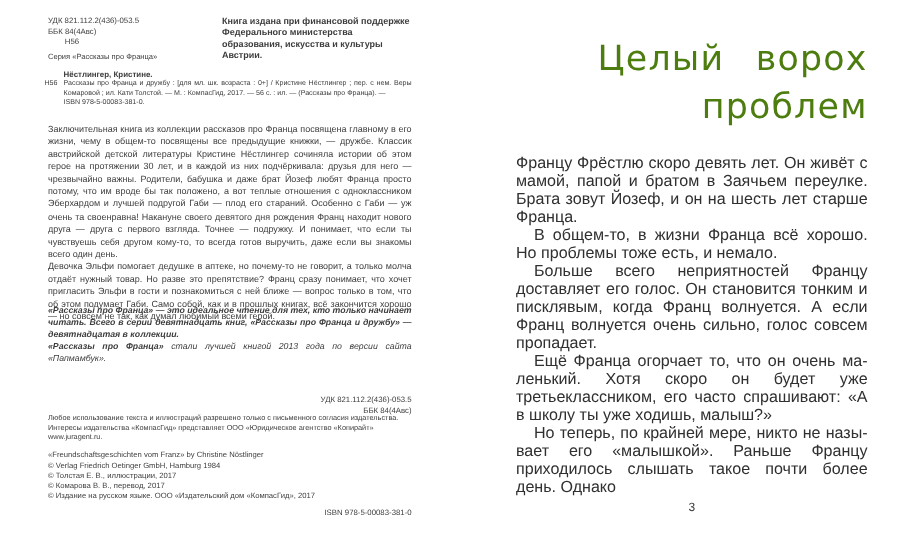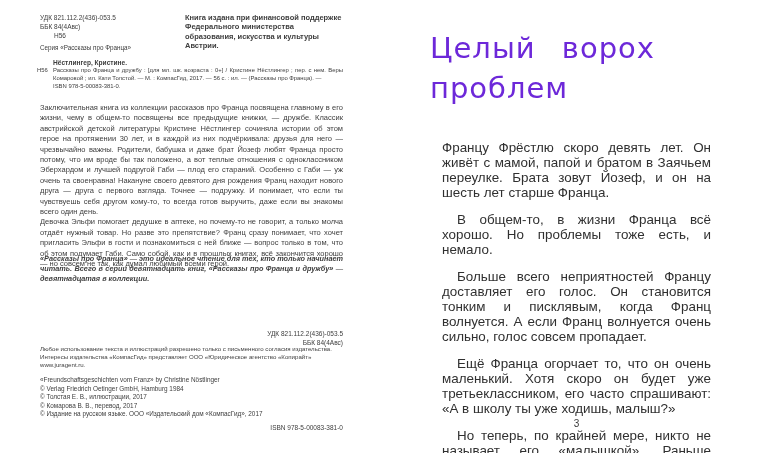--- a/index.html
+++ b/index.html
@@ -23,27 +23,27 @@
   .lower{left:3px;top:241px;width:303px;font-size:7.3px;line-height:10px;text-align:justify;}
   .lower p{margin:0;font-style:italic;}
   .promo{font-weight:bold;}
   .codes-right{right:0;top:317px;width:160px;text-align:right;font-size:6.5px;line-height:8.5px;}
   .legal{left:3px;top:332px;width:304px;font-size:6.1px;line-height:8px;}
   .copyright{left:3px;top:363px;font-size:6.4px;line-height:8.6px;}
   .isbn-bottom{right:0;top:411px;width:160px;text-align:right;font-size:6.5px;}
 
   
   .right-page{position:absolute;left:430px;top:0;width:293px;height:453px;color:#303030;}
-  .chapter-title{left:0;top:28px;width:100%;text-align:left;
+  .chapter-title{left:0;top:28px;width:100%;text-align:right;
       font-family:"DejaVu Sans",sans-serif;font-size:29px;line-height:40px;
-      font-weight:400;color:#6d28d9;letter-spacing:1px;}
+      font-weight:400;color:#4d7c0f;letter-spacing:1px;}
   .chapter-title .line{display:block;}
   .chapter-title .wide{word-spacing:16px;}
   .story{left:0;top:128px;width:293px;font-size:13.4px;line-height:15px;text-align:justify;}
-  .story p{margin:12px;}
+  .story p{margin:0;}
   .story p + p{text-indent:15px;}
   .page-number{left:0;top:418px;width:100%;text-align:center;font-size:10px;color:#3a3a3a;}
 </style>
 </head>
 <body>
 
 <div class="spread">
 
   <div class="left-page">
 
@@ -66,20 +66,21 @@
 
     <div class="abs entry-isbn">ISBN 978-5-00083-381-0.</div>
 
     <div class="abs annotation">
       <p>Заключительная книга из коллекции рассказов про Франца посвящена главному в его жизни, чему в общем-то посвящены все предыдущие книжки, — дружбе. Классик австрийской детской литературы Кристине Нёстлингер сочиняла истории об этом герое на протяжении 30 лет, и в каждой из них подчёркивала: друзья для него — чрезвычайно важны. Родители, бабушка и даже брат Йозеф любят Франца просто потому, что им вроде бы так положено, а вот теплые отношения с одноклассником Эберхардом и лучшей подругой Габи — плод его стараний. Особенно с Габи — уж очень та своенравна! Накануне своего девятого дня рождения Франц находит нового друга — друга с первого взгляда. Точнее — подружку. И понимает, что если ты чувствуешь себя другом кому-то, то всегда готов выручить, даже если вы знакомы всего один день.</p>
       <p>Девочка Эльфи помогает дедушке в аптеке, но почему-то не говорит, а только молча отдаёт нужный товар. Но разве это препятствие? Франц сразу понимает, что хочет пригласить Эльфи в гости и познакомиться с ней ближе — вопрос только в том, что об этом подумает Габи. Само собой, как и в прошлых книгах, всё закончится хорошо — но совсем не так, как думал любимый всеми герой.</p>
     </div>
 
     <div class="abs lower">
       <p class="promo">«Рассказы про Франца» — это идеальное чтение для тех, кто только начинает читать. Всего в серии девятнадцать книг, «Рассказы про Франца и дружбу» — девятнадцатая в коллекции.</p>
+      <p><b>«Рассказы про Франца»</b><span> стали лучшей книгой 2013 года по версии сайта «Папмамбук».</span></p>
     </div>
 
     <div class="abs codes-right">
       <div>УДК 821.112.2(436)-053.5</div>
       <div>ББК 84(4Авс)</div>
     </div>
 
     <div class="abs legal">Любое использование текста и иллюстраций разрешено только с письменного согласия издательства. Интересы издательства «КомпасГид» представляет ООО «Юридическое агентство «Копирайт» www.juragent.ru.</div>
 
     <div class="abs copyright">

